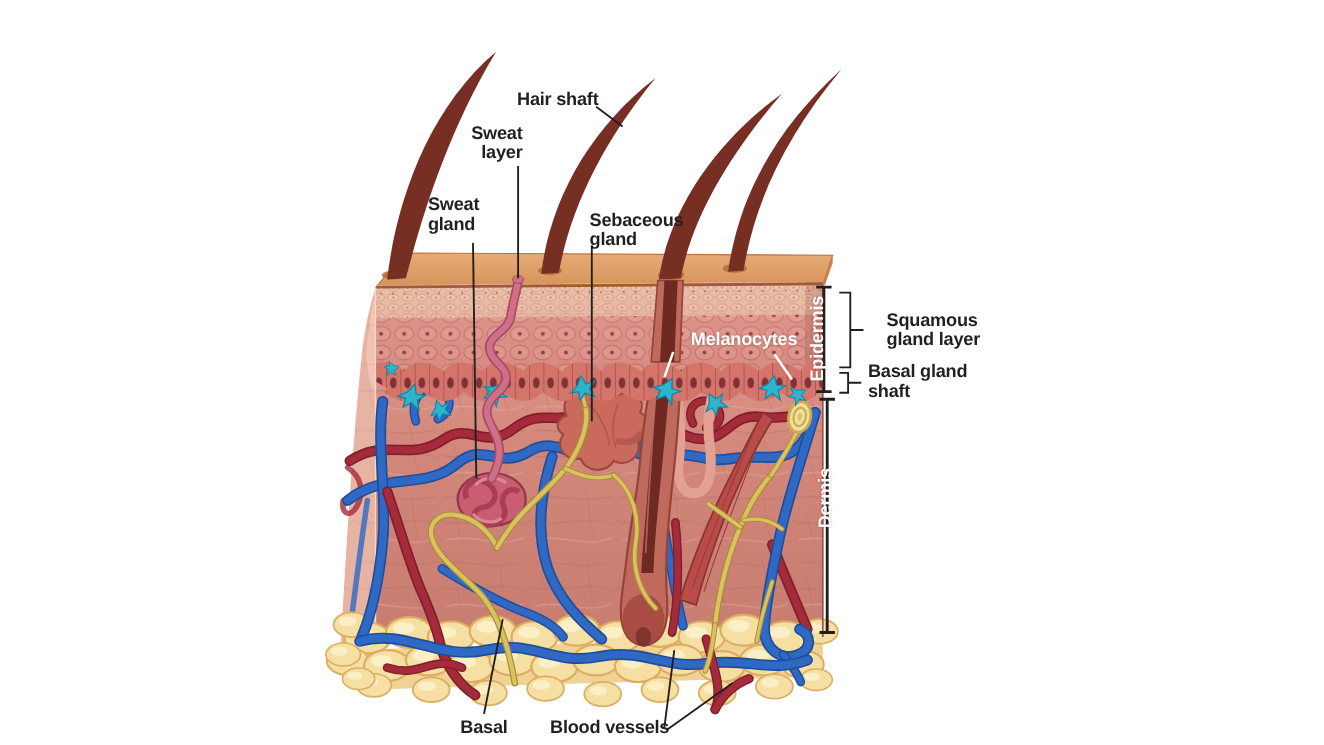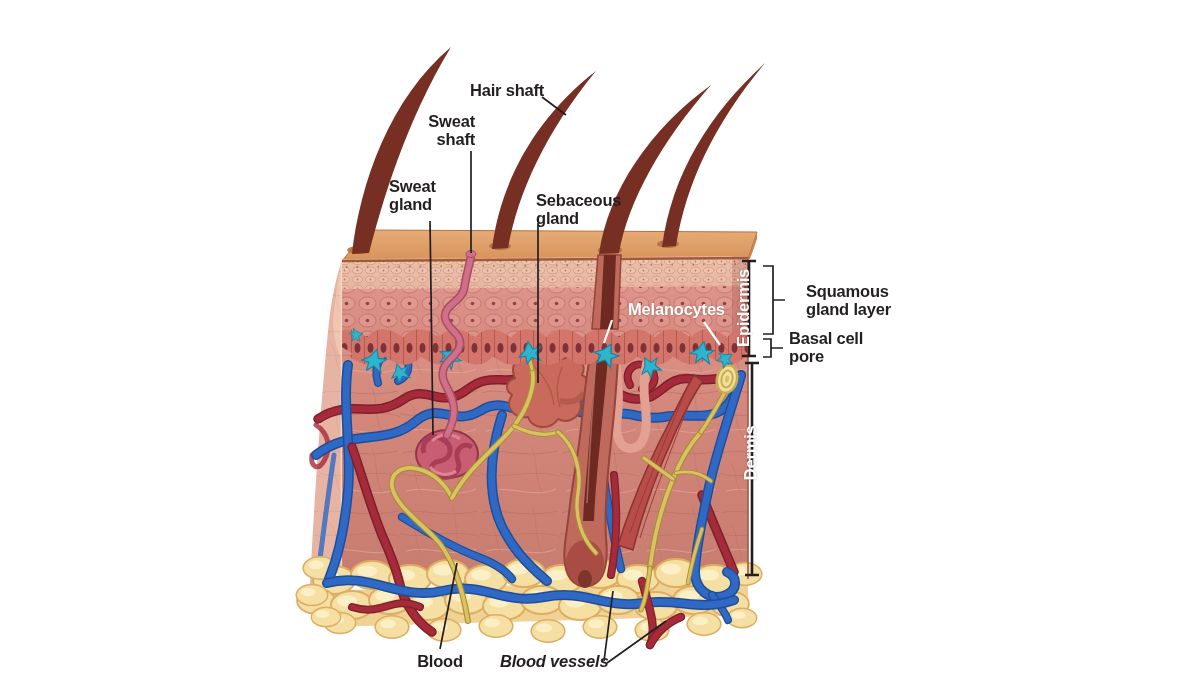--- a/index.html
+++ b/index.html
@@ -382,21 +382,21 @@
     <path class="beam" d="M752,340 L752,552 M745,340 L759,340 M745,552 L759,552"></path>
     <path class="bracket" d="M763,243 L773,243 L773,311 L763,311 M773,277 L785,277"></path>
     <path class="bracket" d="M763,316 L771,316 L771,334 L763,334 M771,325 L783,325"></path>
   </g>
 </svg>
 
 <div class="lbl" style="left:470px;top:59px;">Hair shaft</div>
 
 <div class="lbl right" style="left:405px;top:90px;width:70px;">
   <div>Sweat</div>
-  <div>shaft</div>
+  <div>layer</div>
 </div>
 
 <div class="lbl" style="left:389px;top:155px;">
   <div>Sweat</div>
   <div>gland</div>
 </div>
 
 <div class="lbl" style="left:536px;top:169px;">
   <div>Sebaceous</div>
   <div>gland</div>
@@ -405,22 +405,22 @@
 <div class="lbl white" style="left:628px;top:278px;">Melanocytes</div>
 
 <div class="lbl white rot" style="left:694px;top:276px;width:100px;">Epidermis</div>
 
 <div class="lbl" style="left:806px;top:260px;">
   <div>Squamous</div>
   <div>gland layer</div>
 </div>
 
 <div class="lbl" style="left:789px;top:307px;">
-  <div>Basal cell</div>
-  <div>pore</div>
+  <div>Basal gland</div>
+  <div>shaft</div>
 </div>
 
 <div class="lbl white rot" style="left:711px;top:421px;width:80px;">Dermis</div>
 
-<div class="lbl center" style="left:405px;top:630px;width:70px;">Blood</div>
-
-<div class="lbl" style="left:500px;top:630px;font-style:italic;">Blood vessels</div>
+<div class="lbl center" style="left:405px;top:630px;width:70px;">Basal</div>
+
+<div class="lbl" style="left:500px;top:630px;">Blood vessels</div>
 </div>
 
 </body></html>

